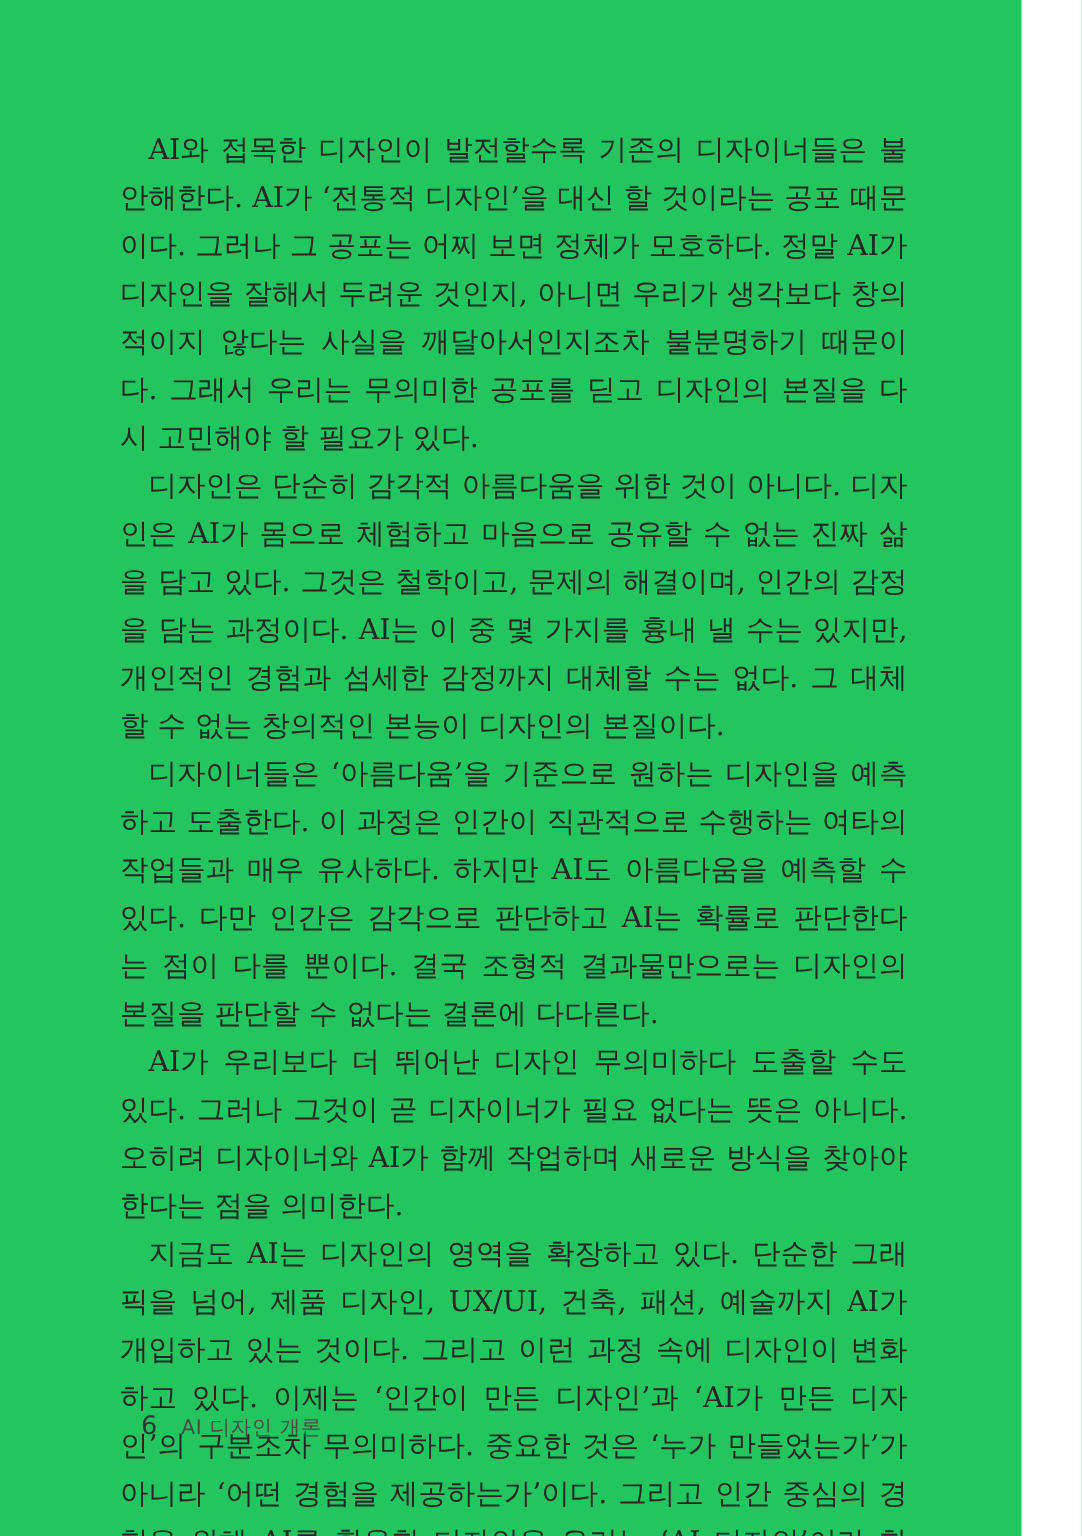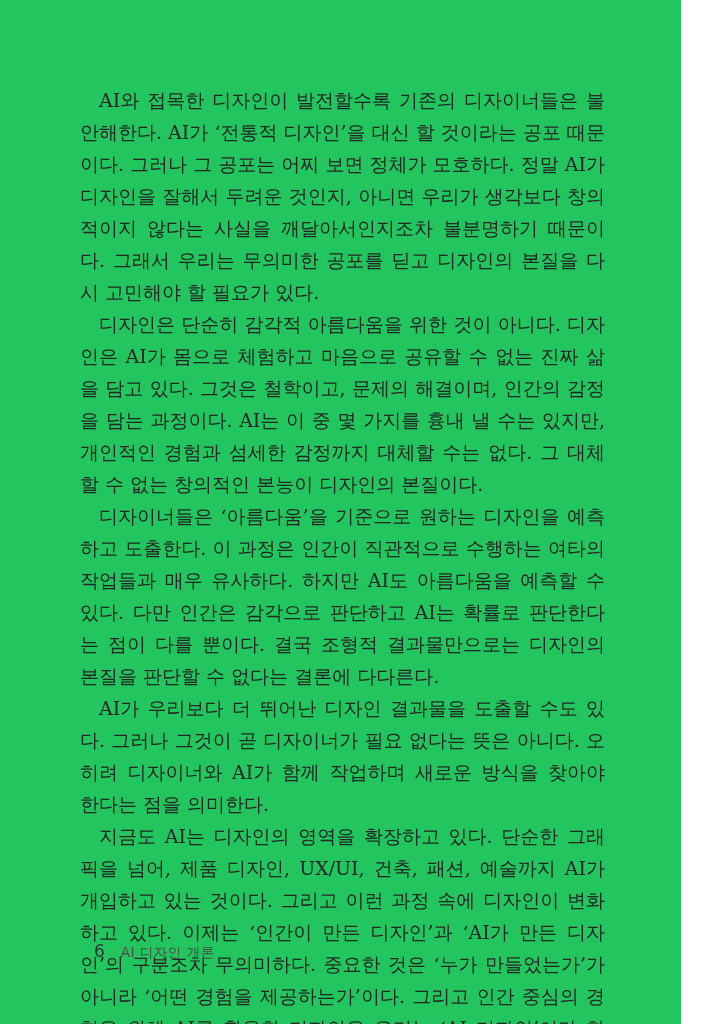--- a/index.html
+++ b/index.html
@@ -54,21 +54,21 @@
 </style>
 </head>
 <body>
 
 <div class="page">
 
   <main class="body-text">
     <p class="para">AI와 접목한 디자인이 발전할수록 기존의 디자이너들은 불안해한다. AI가 ‘전통적 디자인’을 대신 할 것이라는 공포 때문이다. 그러나 그 공포는 어찌 보면 정체가 모호하다. 정말 AI가 디자인을 잘해서 두려운 것인지, 아니면 우리가 생각보다 창의적이지 않다는 사실을 깨달아서인지조차 불분명하기 때문이다. 그래서 우리는 무의미한 공포를 딛고 디자인의 본질을 다시 고민해야 할 필요가 있다.</p>
     <p class="para">디자인은 단순히 감각적 아름다움을 위한 것이 아니다. 디자인은 AI가 몸으로 체험하고 마음으로 공유할 수 없는 진짜 삶을 담고 있다. 그것은 철학이고, 문제의 해결이며, 인간의 감정을 담는 과정이다. AI는 이 중 몇 가지를 흉내 낼 수는 있지만, 개인적인 경험과 섬세한 감정까지 대체할 수는 없다. 그 대체할 수 없는 창의적인 본능이 디자인의 본질이다.</p>
     <p class="para">디자이너들은 ‘아름다움’을 기준으로 원하는 디자인을 예측하고 도출한다. 이 과정은 인간이 직관적으로 수행하는 여타의 작업들과 매우 유사하다. 하지만 AI도 아름다움을 예측할 수 있다. 다만 인간은 감각으로 판단하고 AI는 확률로 판단한다는 점이 다를 뿐이다. 결국 조형적 결과물만으로는 디자인의 본질을 판단할 수 없다는 결론에 다다른다.</p>
-    <p class="para">AI가 우리보다 더 뛰어난 디자인 결과물을 도출할 수도 있다. 그러나 그것이 곧 디자이너가 필요 없다는 뜻은 아니다. 오히려 디자이너와 AI가 함께 작업하며 새로운 방식을 찾아야 한다는 점을 의미한다.</p>
+    <p class="para">AI가 우리보다 더 뛰어난 디자인 무의미하다 도출할 수도 있다. 그러나 그것이 곧 디자이너가 필요 없다는 뜻은 아니다. 오히려 디자이너와 AI가 함께 작업하며 새로운 방식을 찾아야 한다는 점을 의미한다.</p>
     <p class="para">지금도 AI는 디자인의 영역을 확장하고 있다. 단순한 그래픽을 넘어, 제품 디자인, UX/UI, 건축, 패션, 예술까지 AI가 개입하고 있는 것이다. 그리고 이런 과정 속에 디자인이 변화하고 있다. 이제는 ‘인간이 만든 디자인’과 ‘AI가 만든 디자인’의 구분조차 무의미하다. 중요한 것은 ‘누가 만들었는가’가 아니라 ‘어떤 경험을 제공하는가’이다. 그리고 인간 중심의 경험을 위해 AI를 활용한 디자인을 우리는 ‘AI 디자인’이라 한다.</p>
   </main>
 
   <footer class="page-footer">
     <span class="page-num">6</span>
     <span class="running-title">AI 디자인 개론</span>
   </footer>
 
 </div>
 

